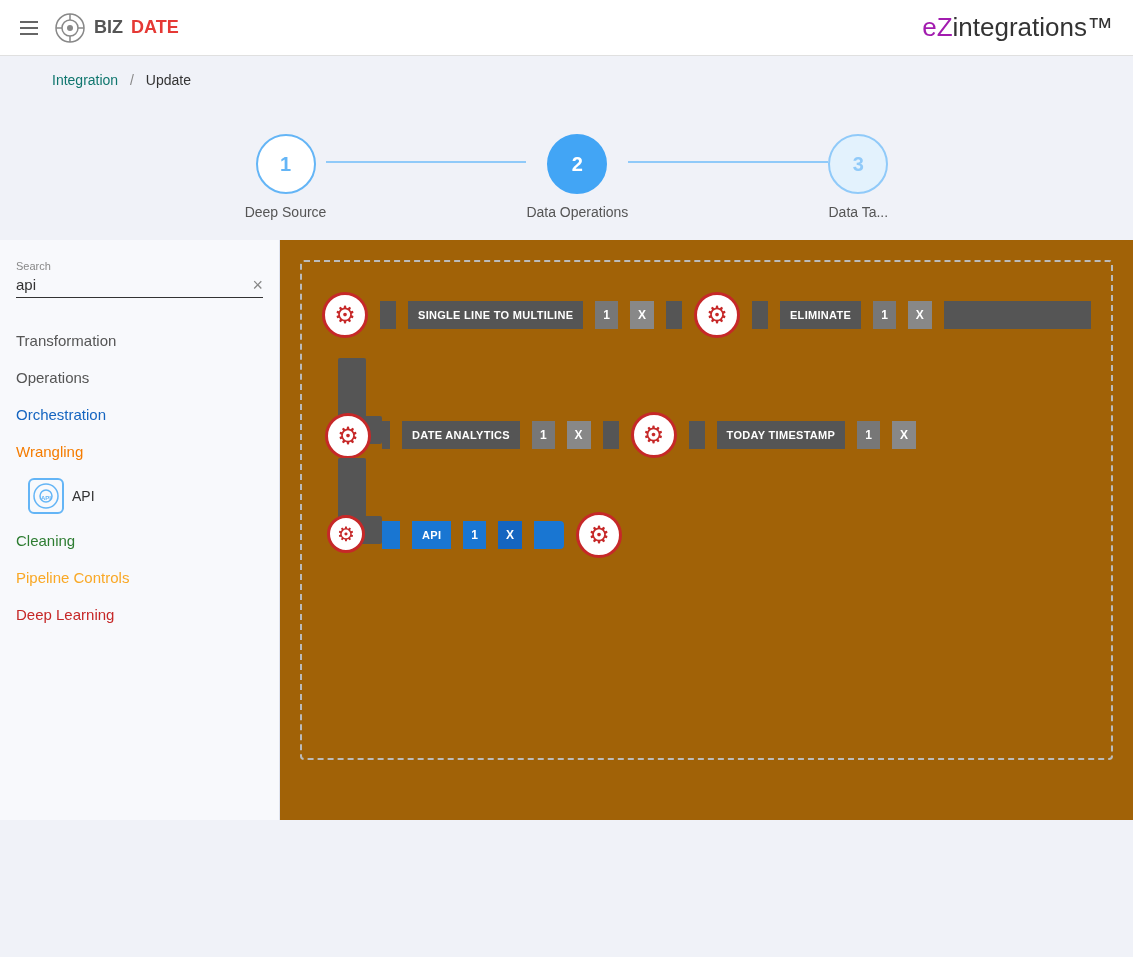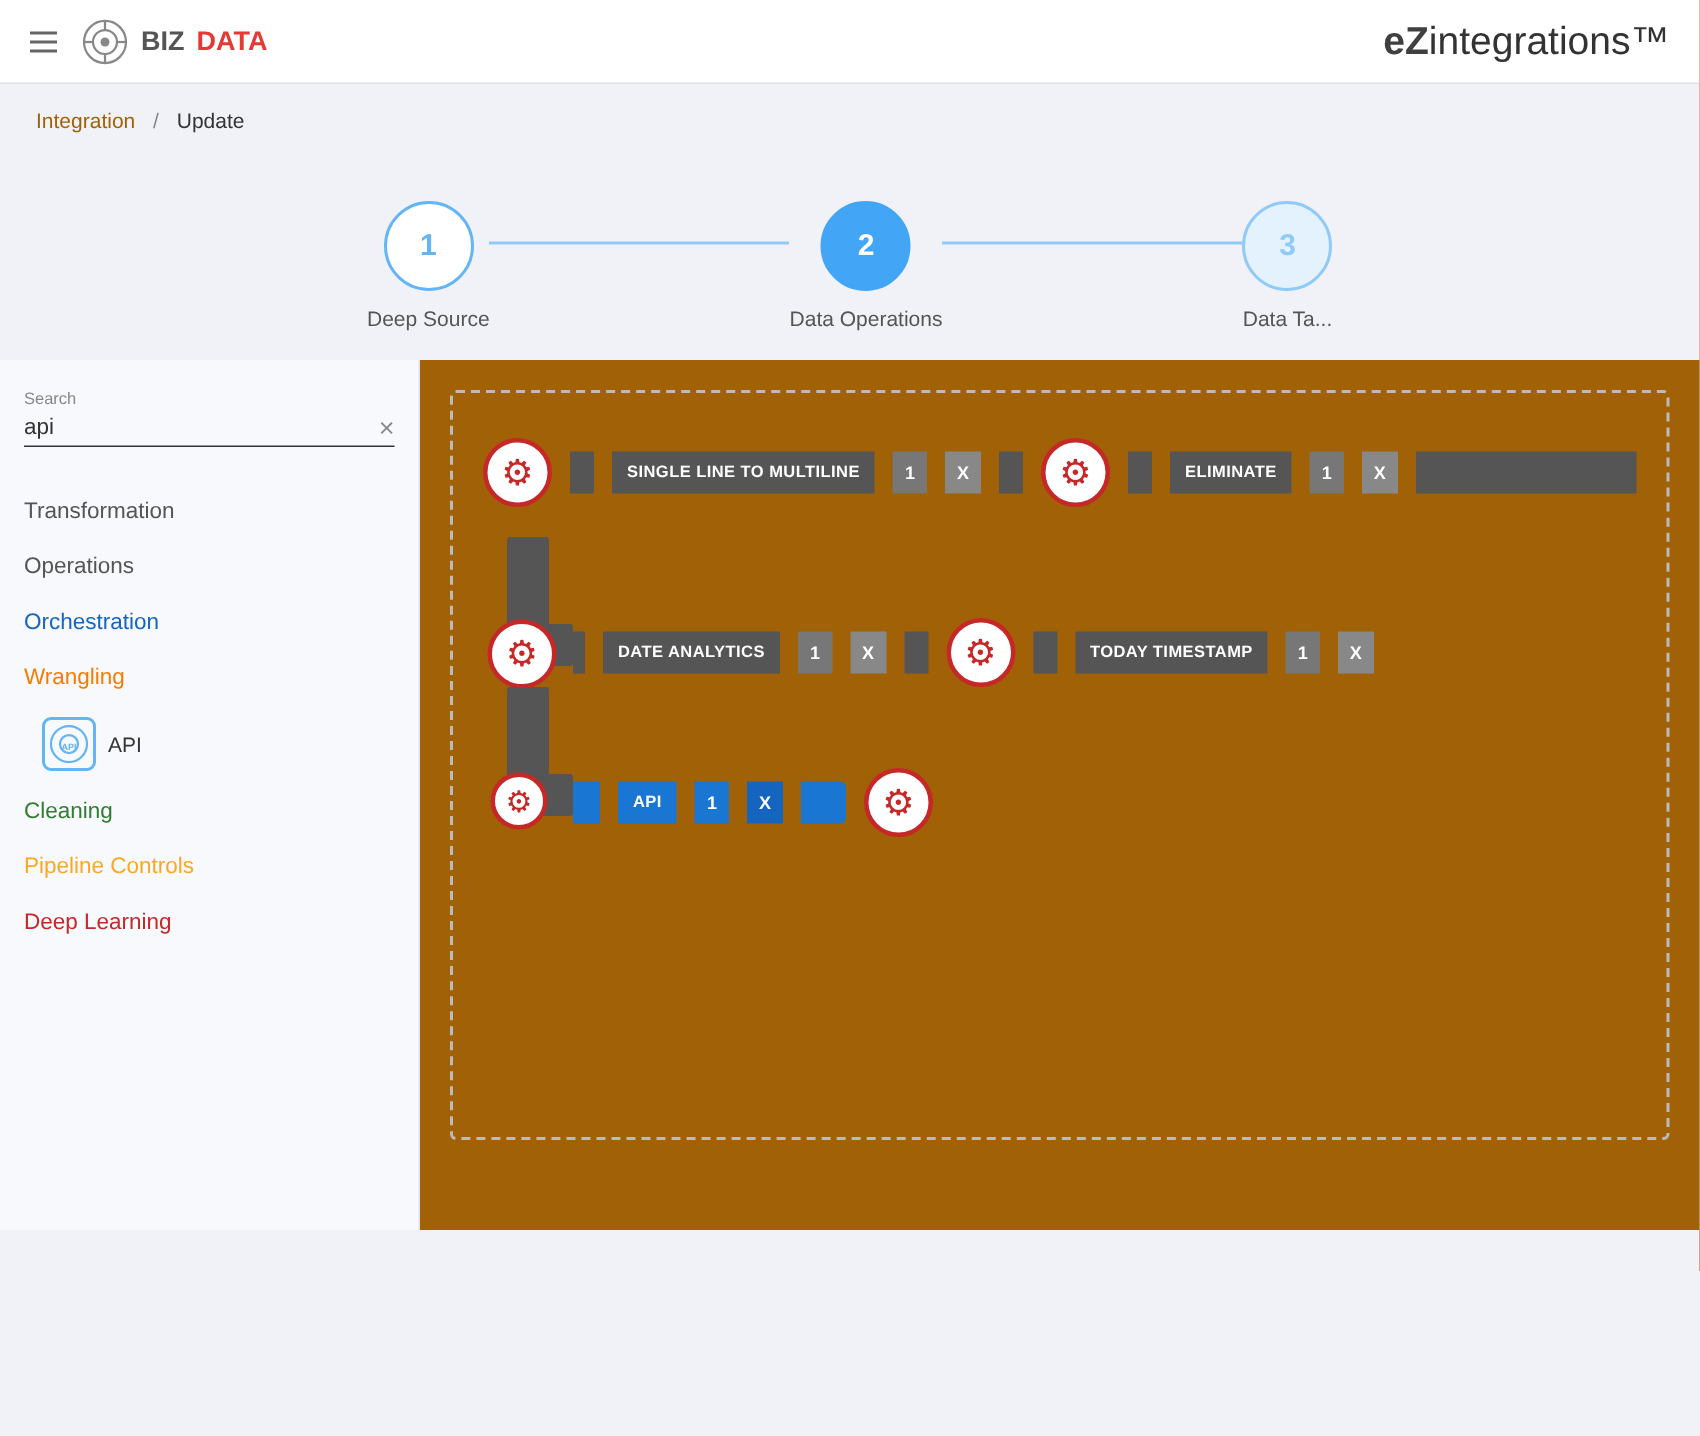--- a/index.html
+++ b/index.html
@@ -28,30 +28,30 @@
       width: 32px; height: 32px;
     }
     .logo-biz { color: #555; font-weight: 700; font-size: 18px; }
     .logo-data { color: #e53935; font-weight: 700; font-size: 18px; }
     .ezintegrations {
       margin-left: auto;
       font-size: 26px;
       font-weight: 300;
       color: #333;
     }
-    .ez-part { color: #404040; font-weight: 700; }
+    .ez-part { color: #a21caf; font-weight: 400; }
 
     
     .breadcrumb {
       padding: 16px 24px;
       background: #f0f2f8;
       font-size: 14px;
       color: #555;
     }
-    .breadcrumb a { color: #a16207; text-decoration: none; }
+    .breadcrumb a { color: #0f766e; text-decoration: none; margin-left: 28px; }
     .breadcrumb .sep { margin: 0 8px; color: #888; }
     .breadcrumb .current { color: #333; font-weight: 500; }
 
     
     .wizard-steps {
       display: flex;
       align-items: center;
       justify-content: center;
       padding: 30px 0 20px;
       background: #f0f2f8;
@@ -268,21 +268,21 @@
     <svg class="logo-icon" viewBox="0 0 32 32">
       <circle cx="16" cy="16" r="14" fill="none" stroke="#888" stroke-width="1.5"></circle>
       <circle cx="16" cy="16" r="8" fill="none" stroke="#888" stroke-width="1.5"></circle>
       <circle cx="16" cy="16" r="3" fill="#888"></circle>
       <line x1="16" y1="2" x2="16" y2="8" stroke="#888" stroke-width="1.5"></line>
       <line x1="16" y1="24" x2="16" y2="30" stroke="#888" stroke-width="1.5"></line>
       <line x1="2" y1="16" x2="8" y2="16" stroke="#888" stroke-width="1.5"></line>
       <line x1="24" y1="16" x2="30" y2="16" stroke="#888" stroke-width="1.5"></line>
     </svg>
     <span class="logo-biz">BIZ</span>
-      <span class="logo-data">DATA</span>
+      <span class="logo-data">DATE</span>
   </div>
   <div class="ezintegrations">
     <span class="ez-part">eZ</span><span>integrations™</span>
   </div>
 </div>
 
 <div class="breadcrumb">
   <a>Integration</a>
   <span class="sep">/</span>
   <span class="current">Update</span>

